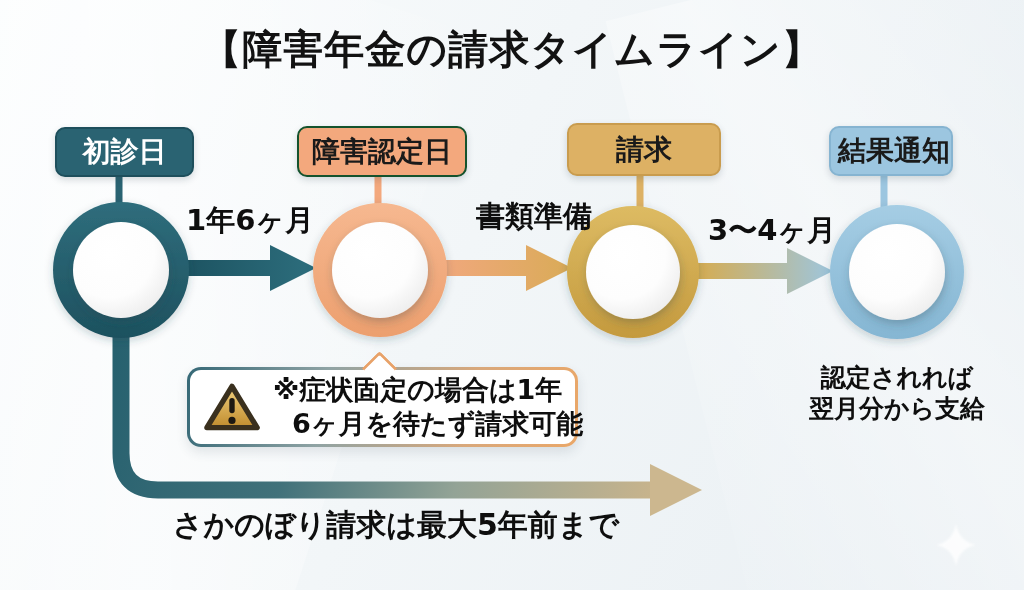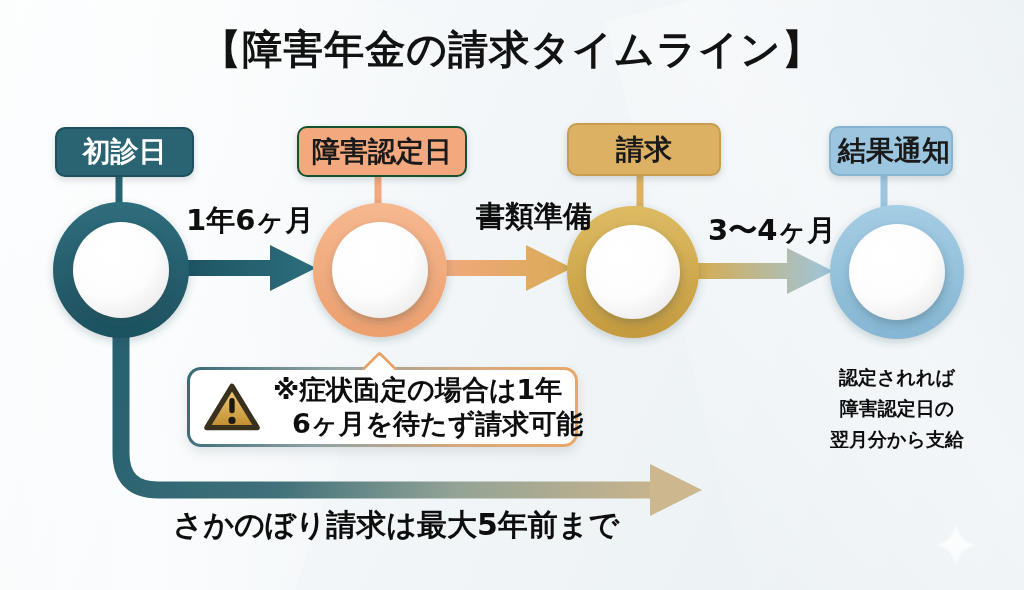--- a/index.html
+++ b/index.html
@@ -53,21 +53,21 @@
     position:absolute;top:-11px;left:180px;width:22px;height:22px;background:#ffffff;
     border-left:3px solid #e8a269;border-top:3px solid #e8a269;transform:rotate(45deg);
     border-top-left-radius:4px;
   }
   .callout-text{font-size:27px;font-weight:700;color:#0e0e0e;line-height:34px;white-space:nowrap;}
   .callout-text .line2{padding-left:19px;}
   .warning-icon{flex:0 0 auto;width:58px;height:52px;}
 
   .result-note{
     position:absolute;left:897px;top:362px;transform:translateX(-50%);
-    text-align:center;font-size:19px;line-height:31px;font-weight:700;color:#0e0e0e;white-space:nowrap;
+    text-align:center;font-size:25px;line-height:31px;font-weight:700;color:#0e0e0e;white-space:nowrap;
   }
 
   .retro-label{
     position:absolute;left:396px;top:505px;transform:translateX(-50%);
     font-size:30px;font-weight:700;color:#0e0e0e;white-space:nowrap;
   }
 
   .sparkle{position:absolute;left:936px;top:524px;width:40px;height:42px;opacity:.8;filter:blur(1px);}
 </style>
 </head>
@@ -188,21 +188,20 @@
     <div class="callout-text">
       <div class="line1">※症状固定の場合は1年</div>
       <div class="line2">6ヶ月を待たず請求可能</div>
     </div>
   </div>
   <div class="callout-caret"></div>
 </div>
 
 <div class="result-note">
   <div>認定されれば</div>
-  <div>障害認定日の</div>
   <div>翌月分から支給</div>
 </div>
 
 <div class="retro-label">さかのぼり請求は最大5年前まで</div>
 
 <svg class="sparkle" viewBox="0 0 36 38">
   <path d="M18 0 Q21 16 36 19 Q21 22 18 38 Q15 22 0 19 Q15 16 18 0" fill="#ffffff"></path>
 </svg>
 
 </body></html>

